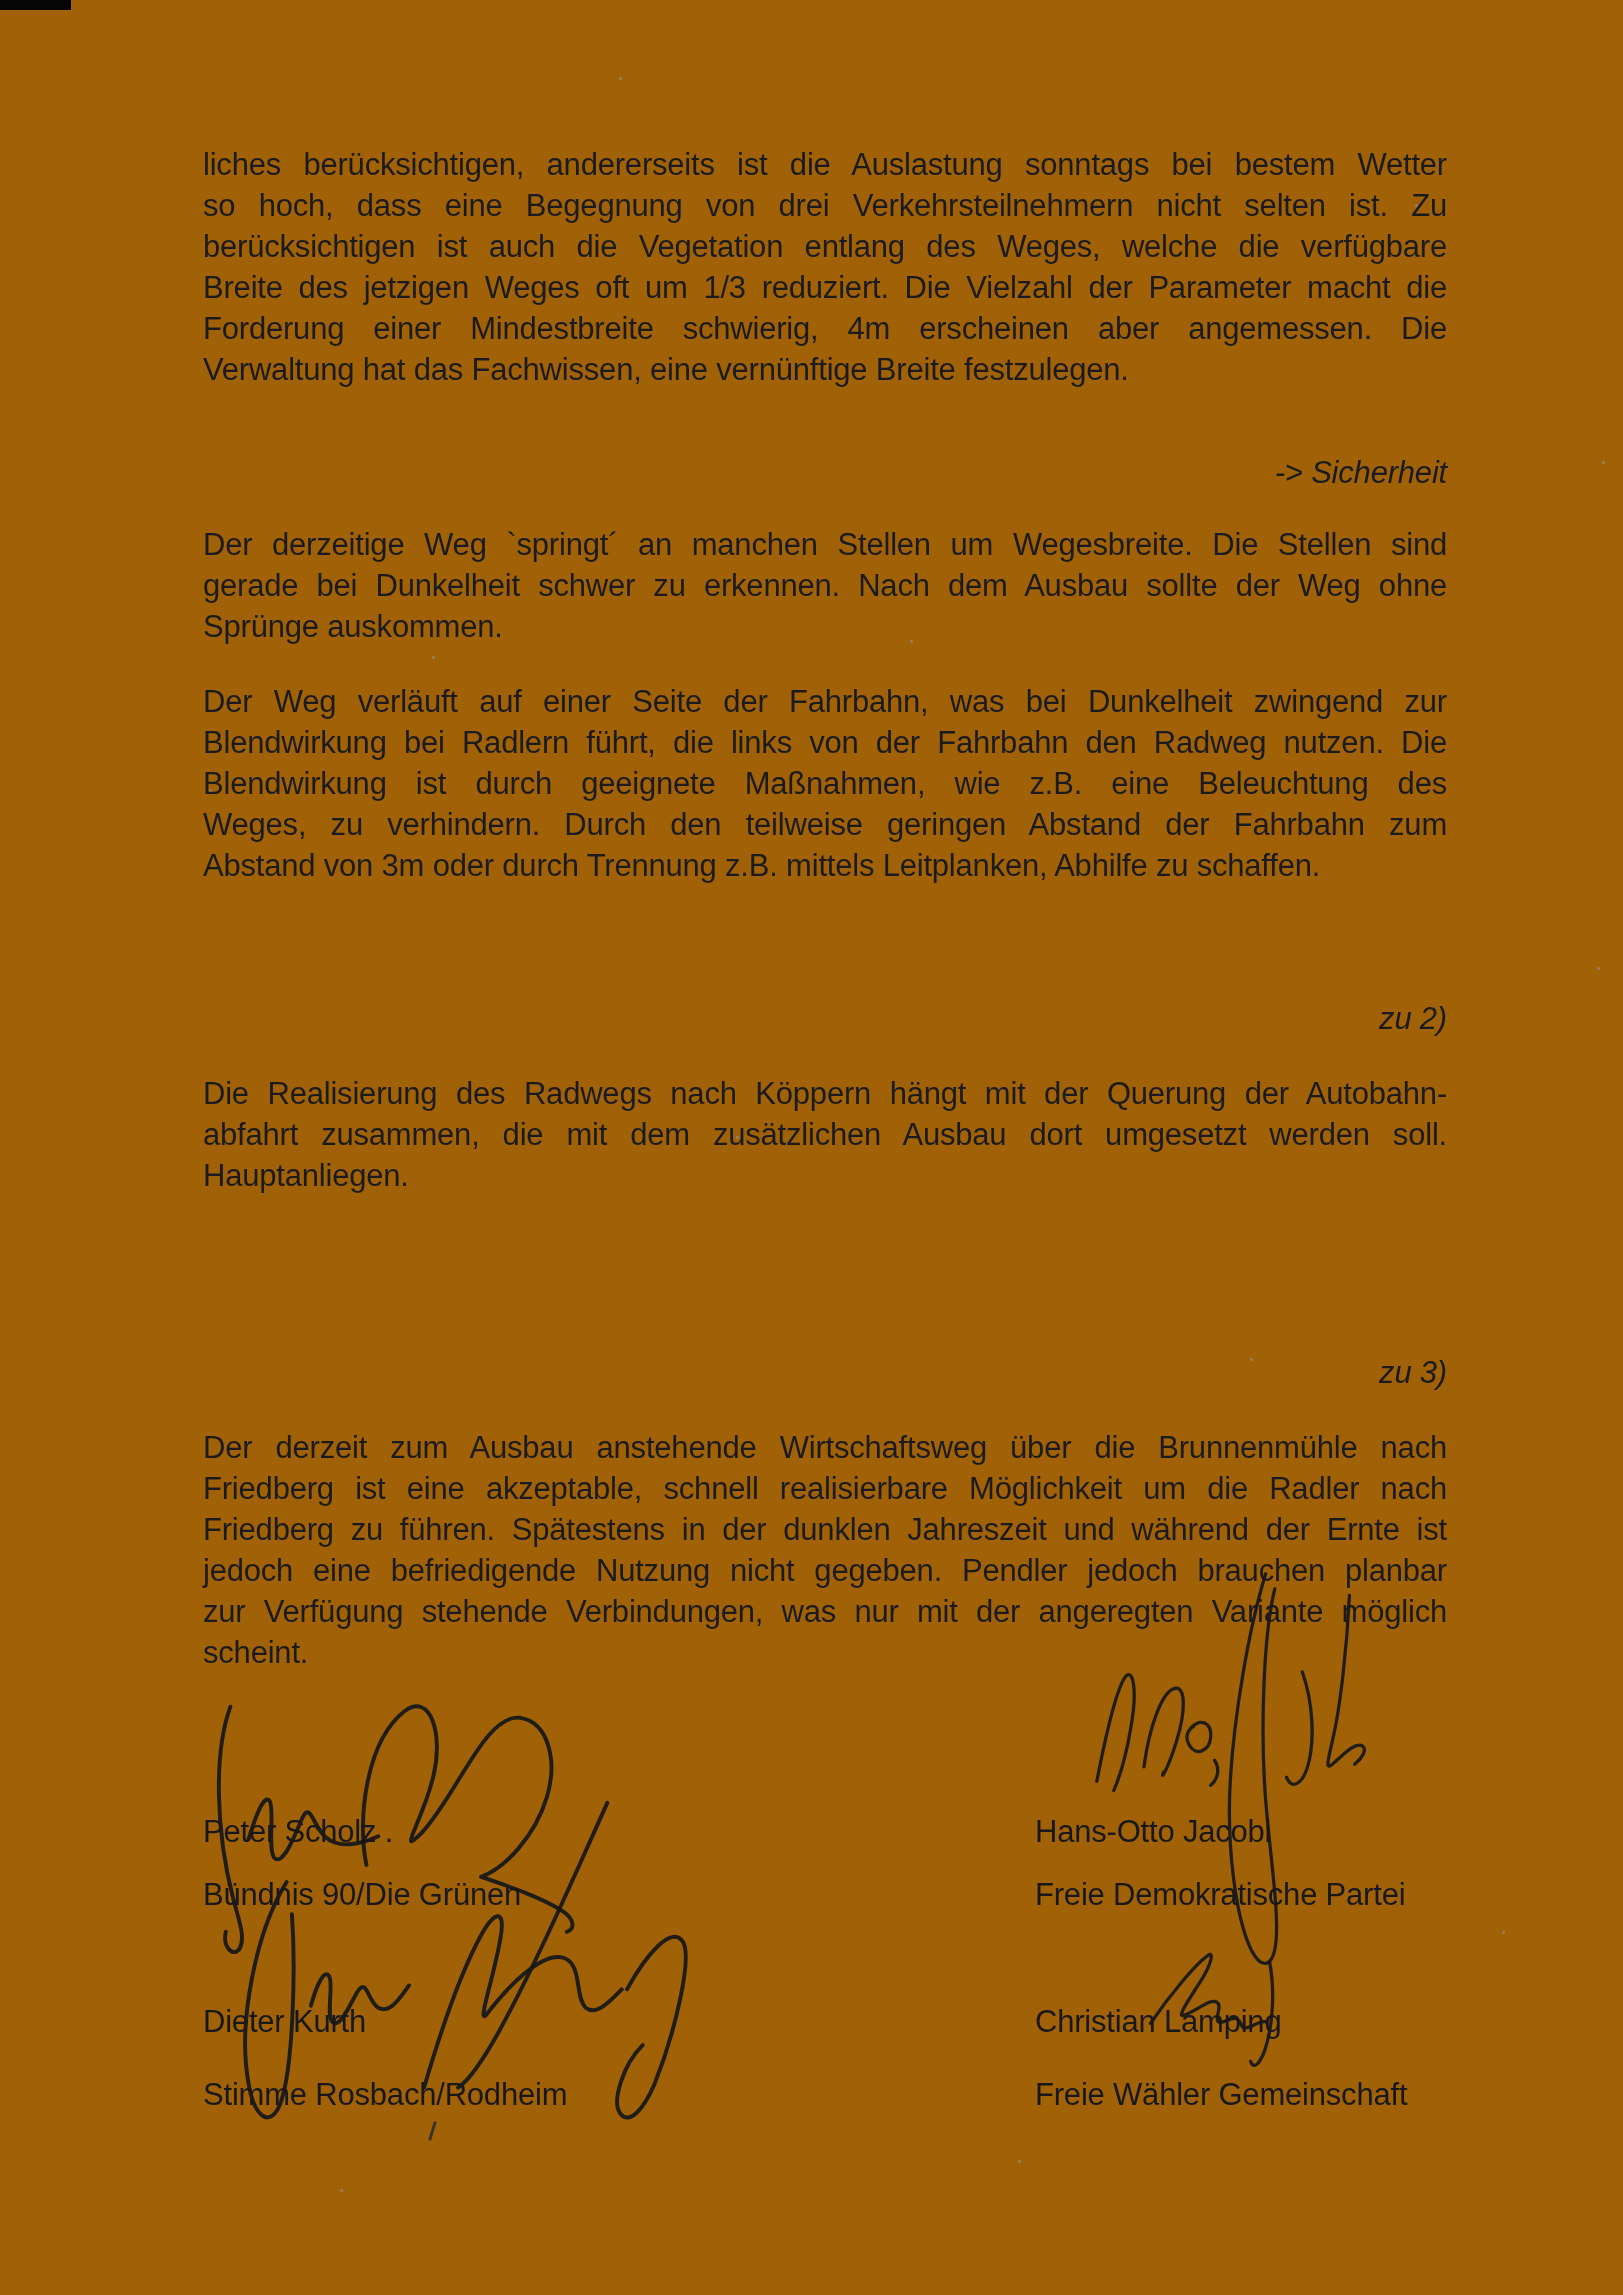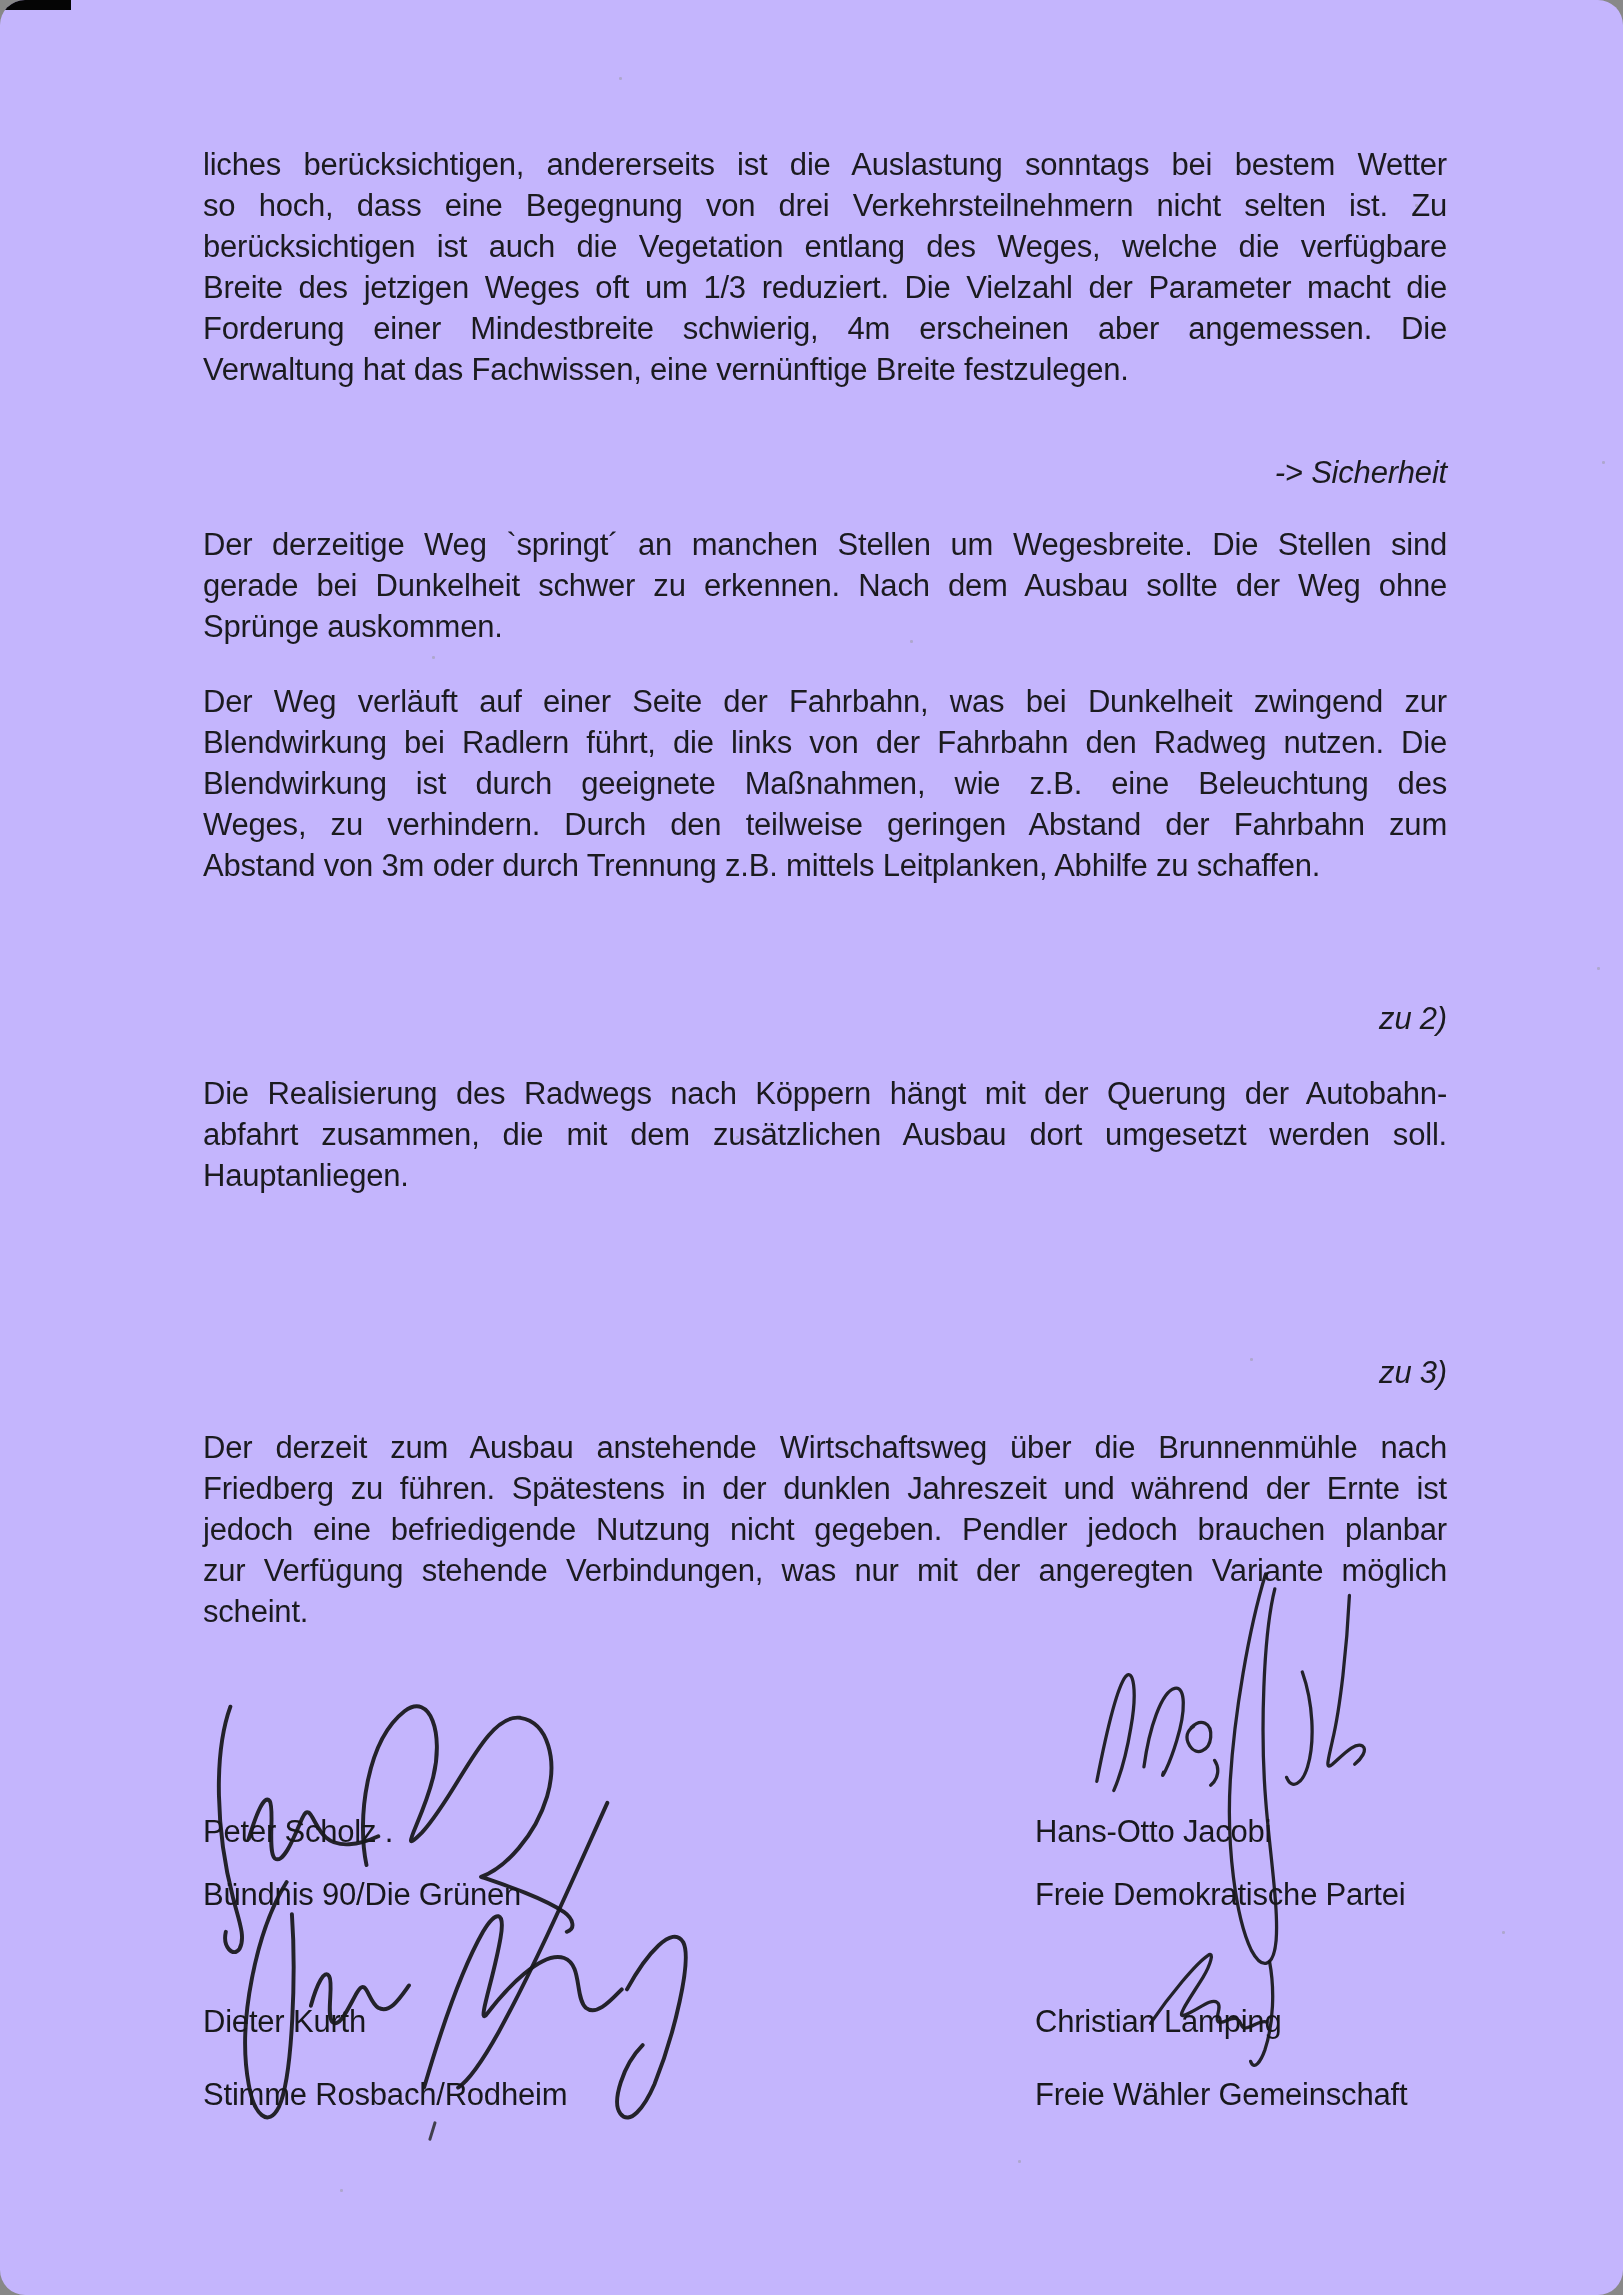--- a/index.html
+++ b/index.html
@@ -1,24 +1,23 @@
 <!DOCTYPE html>
 <html lang="de" style="font-size:10.5px"><head>
 <meta charset="utf-8">
 <title>Scanned letter page</title>
 <style>
   html,body{margin:0;padding:0;background:#888;}
   .page{
     position:relative;
     width:1623px;height:2295px;
-    background:#c4b5fd;
+    background:#a16207;
     overflow:hidden;
     font-family:"Liberation Sans", sans-serif;
     color:#1a1a1e;
-    border-radius:25px;
   }
   .para{
     position:absolute;
     left:203px;width:1244px;
     font-size:31px;
     line-height:41px;
     letter-spacing:-0.2px;
     color:#1b1b1f;
   }
   .pline{text-align:justify;text-align-last:justify;white-space:normal;}
@@ -101,20 +100,21 @@
     </div>
   <div class="heading" style="top:998px">zu 2)</div>
   <div class="para" style="top:1073px">
       <div class="pline">Die Realisierung des Radwegs nach Köppern hängt mit der Querung der Autobahn-</div>
       <div class="pline">abfahrt zusammen, die mit dem zusätzlichen Ausbau dort umgesetzt werden soll.</div>
       <div class="pline last">Hauptanliegen.</div>
     </div>
   <div class="heading" style="top:1352px">zu 3)</div>
   <div class="para" style="top:1427px">
       <div class="pline">Der derzeit zum Ausbau anstehende Wirtschaftsweg über die Brunnenmühle nach</div>
+      <div class="pline">Friedberg ist eine akzeptable, schnell realisierbare Möglichkeit um die Radler nach</div>
       <div class="pline">Friedberg zu führen. Spätestens in der dunklen Jahreszeit und während der Ernte ist</div>
       <div class="pline">jedoch eine befriedigende Nutzung nicht gegeben. Pendler jedoch brauchen planbar</div>
       <div class="pline">zur Verfügung stehende Verbindungen, was nur mit der angeregten Variante möglich</div>
       <div class="pline last">scheint.</div>
     </div>
 
   <svg class="sig-svg" viewBox="0 0 2480 3507" aria-hidden="true">
     <g stroke-width="6">
       <path d="M 352 2608 C 326 2680, 330 2800, 356 2900 C 364 2932, 376 2960, 366 2978 C 356 2992, 340 2975, 345 2952"></path>
       <path d="M 380 2810 C 392 2770, 404 2742, 412 2752 C 420 2764, 408 2830, 420 2840 C 434 2850, 452 2800, 462 2778 C 474 2752, 478 2790, 498 2808 C 516 2824, 548 2820, 578 2806"></path>

